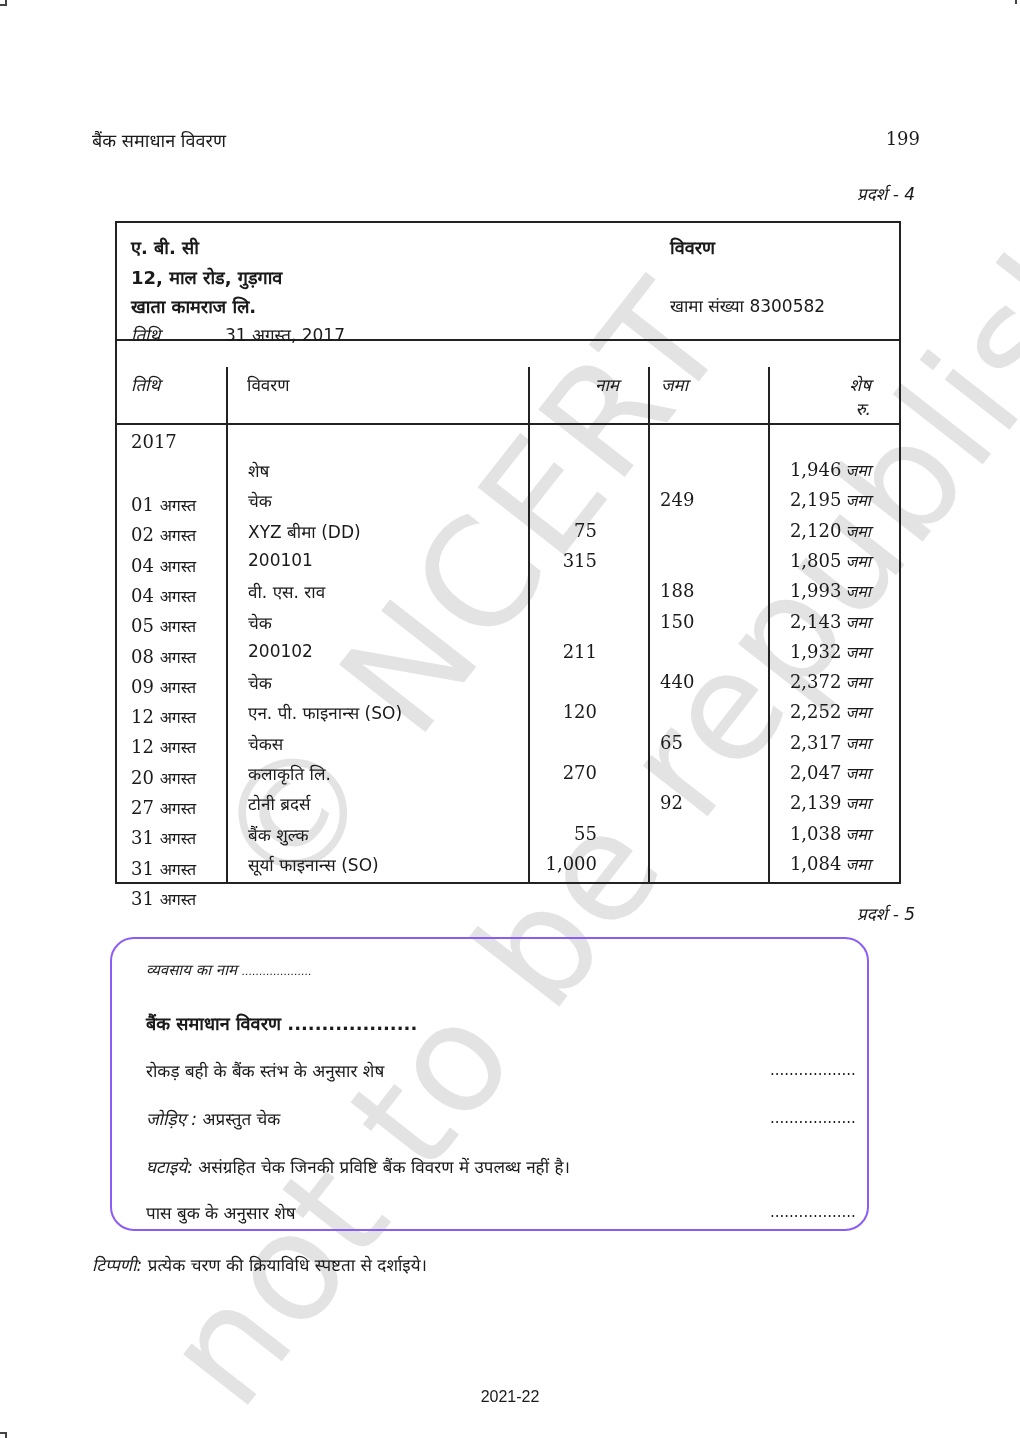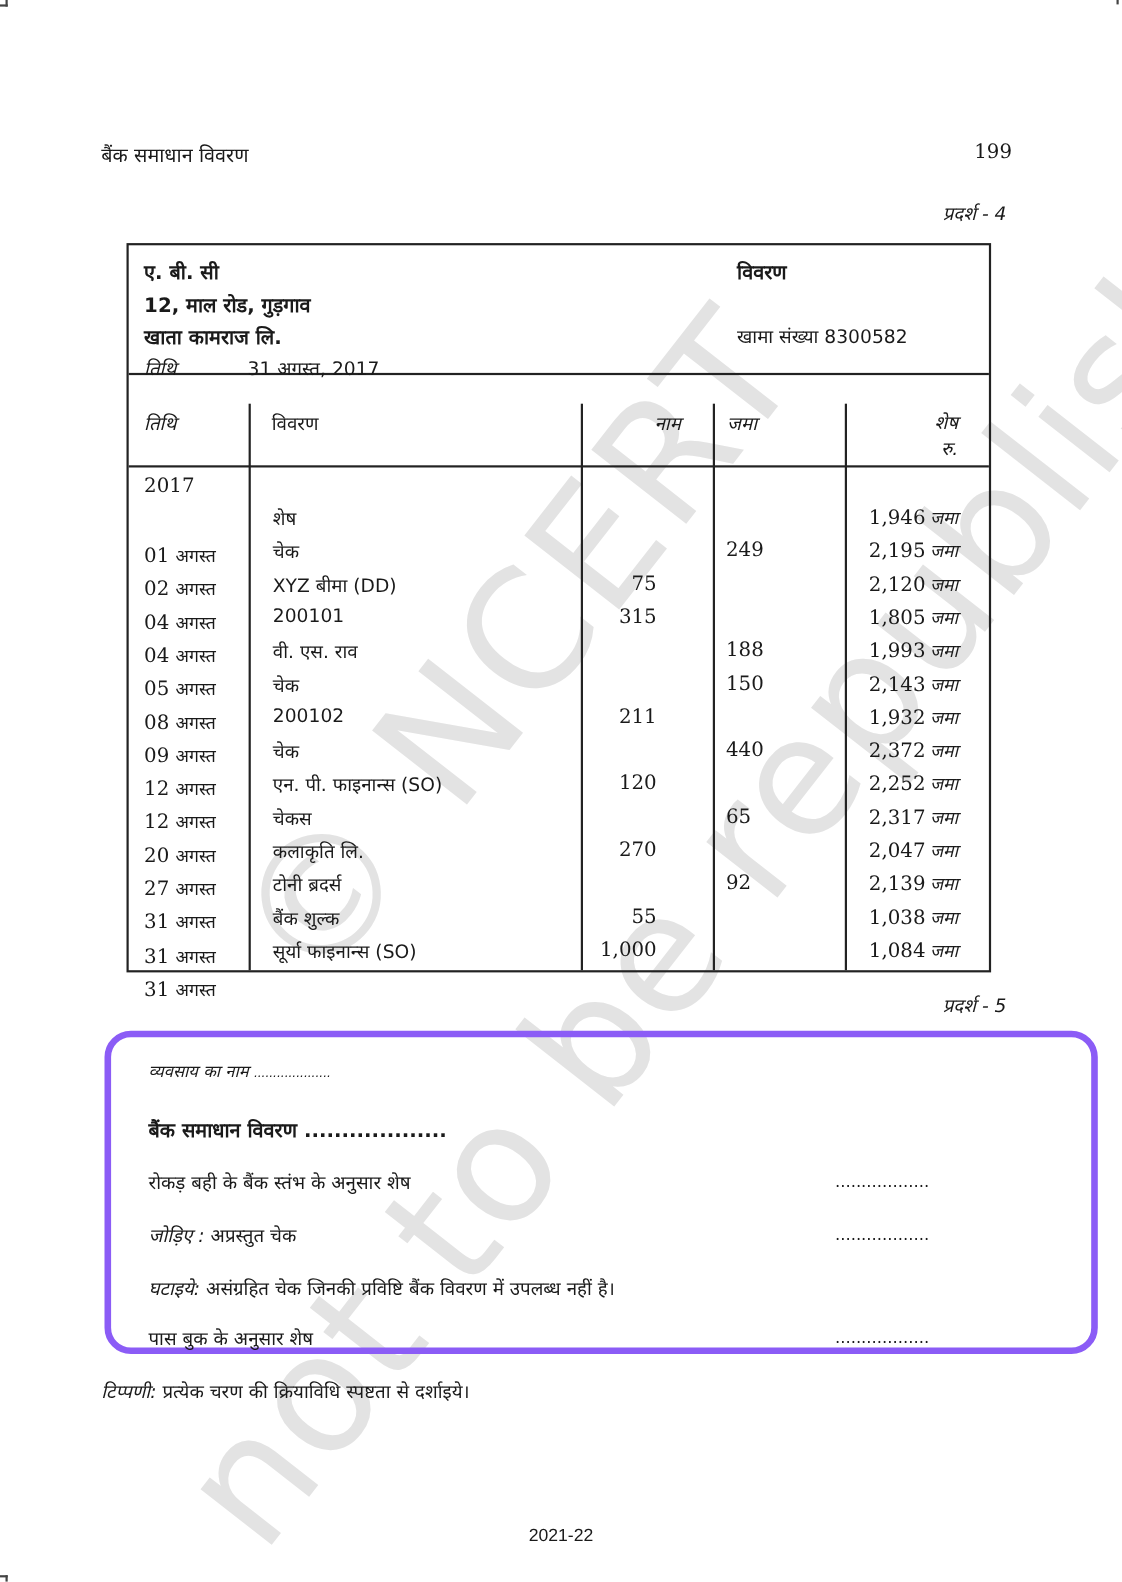--- a/index.html
+++ b/index.html
@@ -49,21 +49,21 @@
   .year { position: absolute; left: 14px; top: 0; font-size: 18px; }
   .row { position: absolute; left: 0; right: 0; height: 30px; font-size: 18px; }
   .row .d { position: absolute; left: 14px; margin-top: 35px; }
   .row .d .m { font-family: "DejaVu Sans", sans-serif; font-size: 16px; }
   .row .ds { position: absolute; left: 131px; font-family: "DejaVu Sans", sans-serif; font-size: 17px; }
   .row .dr { position: absolute; left: 413px; width: 67px; text-align: right; }
   .row .cr { position: absolute; left: 543px; }
   .row .bal { position: absolute; right: 28px; text-align: right; }
   .row .bal .suf { font-style: italic; font-family: "DejaVu Sans", sans-serif; font-size: 16px; margin-left: 4px; }
 
-  .template { position: absolute; left: 95px; top: 937px; width: 903px; height: 294px; border: 6px solid #8b5cf6; border-radius: 24px; box-sizing: border-box; font-family: "DejaVu Sans", sans-serif; }
+  .template { position: absolute; left: 110px; top: 937px; width: 759px; height: 294px; border: 2px solid #8b5cf6; border-radius: 24px; box-sizing: border-box; font-family: "DejaVu Sans", sans-serif; }
   .template .line { position: absolute; left: 34px; font-size: 17px; }
   .template .business { top: 20px; font-size: 15px; font-style: italic; }
   .template .title { top: 72px; font-size: 18px; font-weight: bold; }
   .template .l1 { top: 120px; }
   .template .l2 { top: 168px; }
   .template .l3 { top: 216px; }
   .template .l4 { top: 262px; }
   .template .dots { position: absolute; left: 658px; font-size: 15px; letter-spacing: 0px; }
   .template .d1 { top: 122px; } .template .d2 { top: 170px; } .template .d4 { top: 264px; }
   .label-italic { font-style: italic; }

